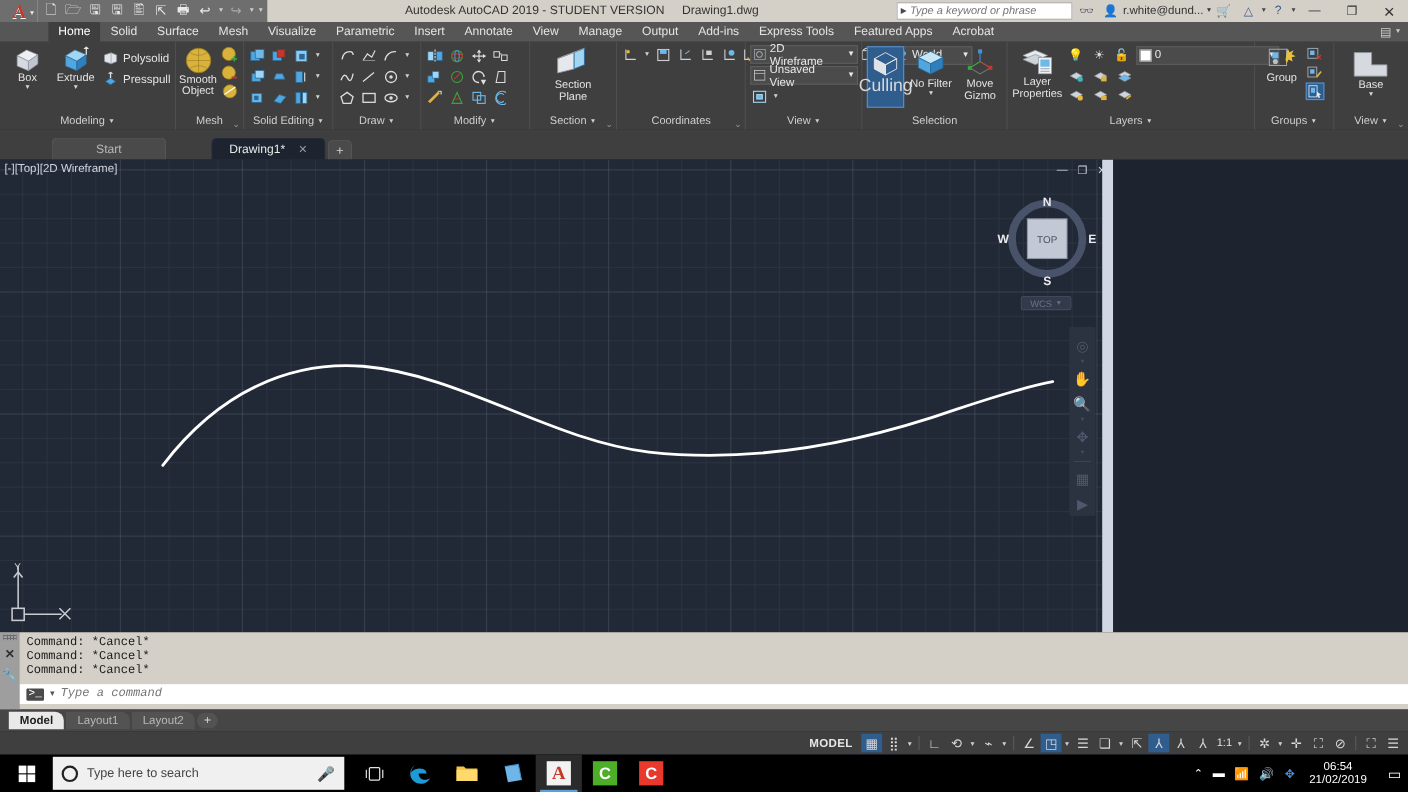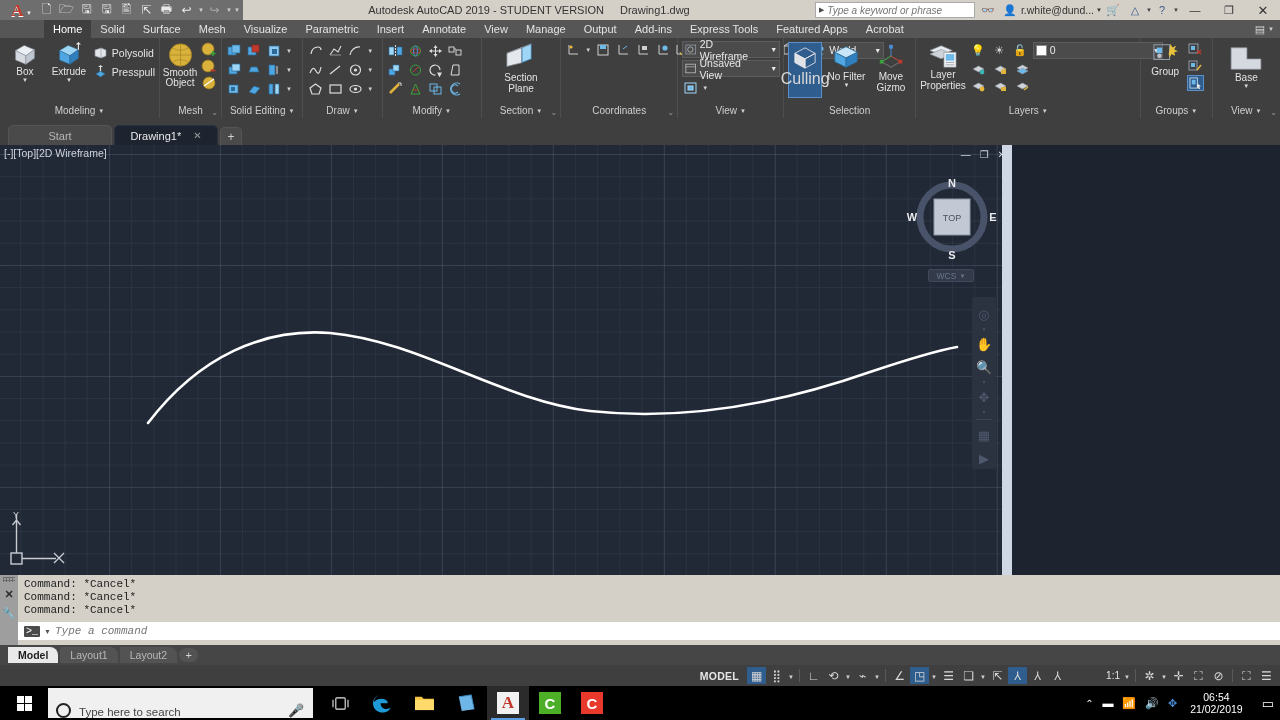--- a/index.html
+++ b/index.html
@@ -114,21 +114,21 @@
   }
 
   
   .doctabs {
     position:absolute; top:118px; left:0; width:1280px; height:27px;
     background:#3f3f3f; display:flex; align-items:flex-end; padding-left:8px;
   }
   .dtab {
     height:20px; padding:0 14px; font-size:11px; color:#b6b6b6;
     background:#4a4a4a; border-radius:5px 5px 0 0; display:flex; align-items:center;
-    margin-right:2px; border:1px solid #555; border-bottom:0;
+    margin-right:2px; border:1px solid #555; border-bottom:0;margin-left:39px;
   }
   .dtab.active { background:#1d2430; color:#e9e9e9; border-color:#2a3140;}
   .dtab .x { margin-left:12px; font-size:10px; color:#9a9a9a;}
   .dtab-plus { width:22px; height:18px; background:#4a4a4a; border-radius:5px 5px 0 0;
                display:flex; align-items:center; justify-content:center; color:#d0d0d0; font-size:12px;
                border:1px solid #555; border-bottom:0;}
 
   
   .canvas {
     position:absolute; top:145px; left:0; width:1012px; height:430px;
@@ -209,37 +209,37 @@
   .statusbar {
     position:absolute; top:665px; left:0; width:1280px; height:21px;
     background:#3f3f3f; display:flex; align-items:center; justify-content:flex-end;
     padding-right:4px; gap:1px;
   }
   .sb-model { font-size:10.5px; color:#e6e6e6; padding:0 7px; font-weight:bold; letter-spacing:.3px;}
   .sb { width:19px;height:17px; display:flex;align-items:center;justify-content:center; color:#d7d7d7; font-size:12px;}
   .sb.on { background:#2f5d8e; }
   .sb-dd { font-size:6px; color:#cfcfcf; width:8px; display:flex; align-items:flex-end; justify-content:center; height:17px; padding-bottom:4px;}
   .sb-sep { width:1px; height:13px; background:#595959; margin:0 3px;}
-  .sb-scale { font-size:10px; color:#e6e6e6; padding:0 2px;margin-left:36px;}
+  .sb-scale { font-size:10px; color:#e6e6e6; padding:0 2px;}
 
   
   .taskbar {
     position:absolute; top:686px; left:0; width:1280px; height:34px;
     background:#000; display:flex; align-items:center;
   }
   .startbtn { width:48px; height:34px; display:flex; align-items:center; justify-content:center;}
   .winlogo { width:15px; height:15px;
     background:
       linear-gradient(#fff,#fff) 0 0/7px 7px no-repeat,
       linear-gradient(#fff,#fff) 8px 0/7px 7px no-repeat,
       linear-gradient(#fff,#fff) 0 8px/7px 7px no-repeat,
       linear-gradient(#fff,#fff) 8px 8px/7px 7px no-repeat;
   }
   .tsearch {
-    width:265px; height:30px; background:#f0f0f0; display:flex; align-items:flex-end;
+    width:265px; height:30px; background:#f0f0f0; display:flex; align-items:center;
     padding:0 8px; gap:8px; color:#444; font-size:11.5px;
   }
   .tsearch .circ { width:15px;height:15px;border:2px solid #222; border-radius:50%;}
   .tsearch .mic { margin-left:auto; font-size:13px; color:#444;}
   .tb-apps { display:flex; align-items:center; height:34px; margin-left:6px; }
   .tapp { width:42px; height:34px; display:flex; align-items:center; justify-content:center; position:relative;}
   .tapp.active { background:#2b2b2b; }
   .tapp.active::after { content:""; position:absolute; bottom:0; left:4px; right:4px; height:2px; background:#5aa0e0;}
   .tray { margin-left:auto; display:flex; align-items:center; gap:9px; padding-right:6px; color:#fff; font-size:12px;}
   .clock { font-size:10.5px; line-height:12px; text-align:center; color:#fff; padding:0 4px;}

